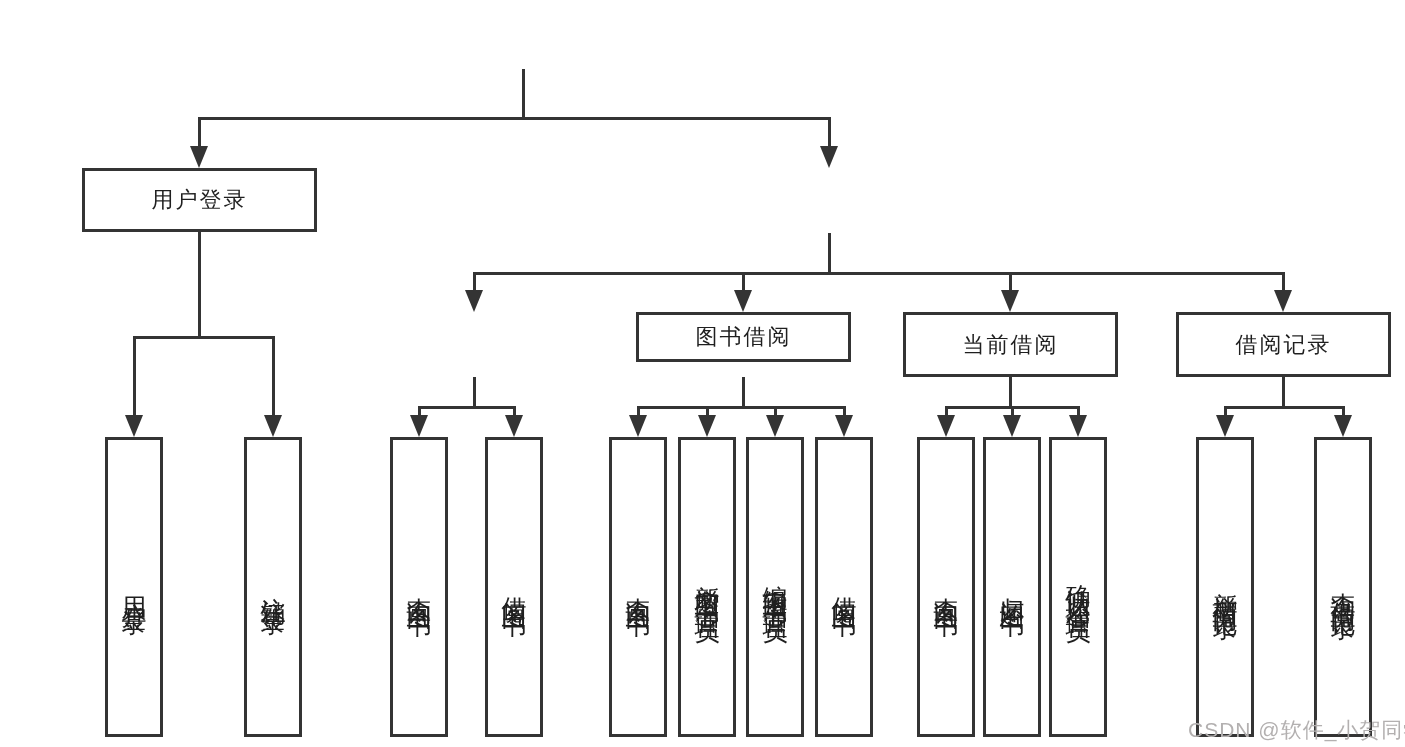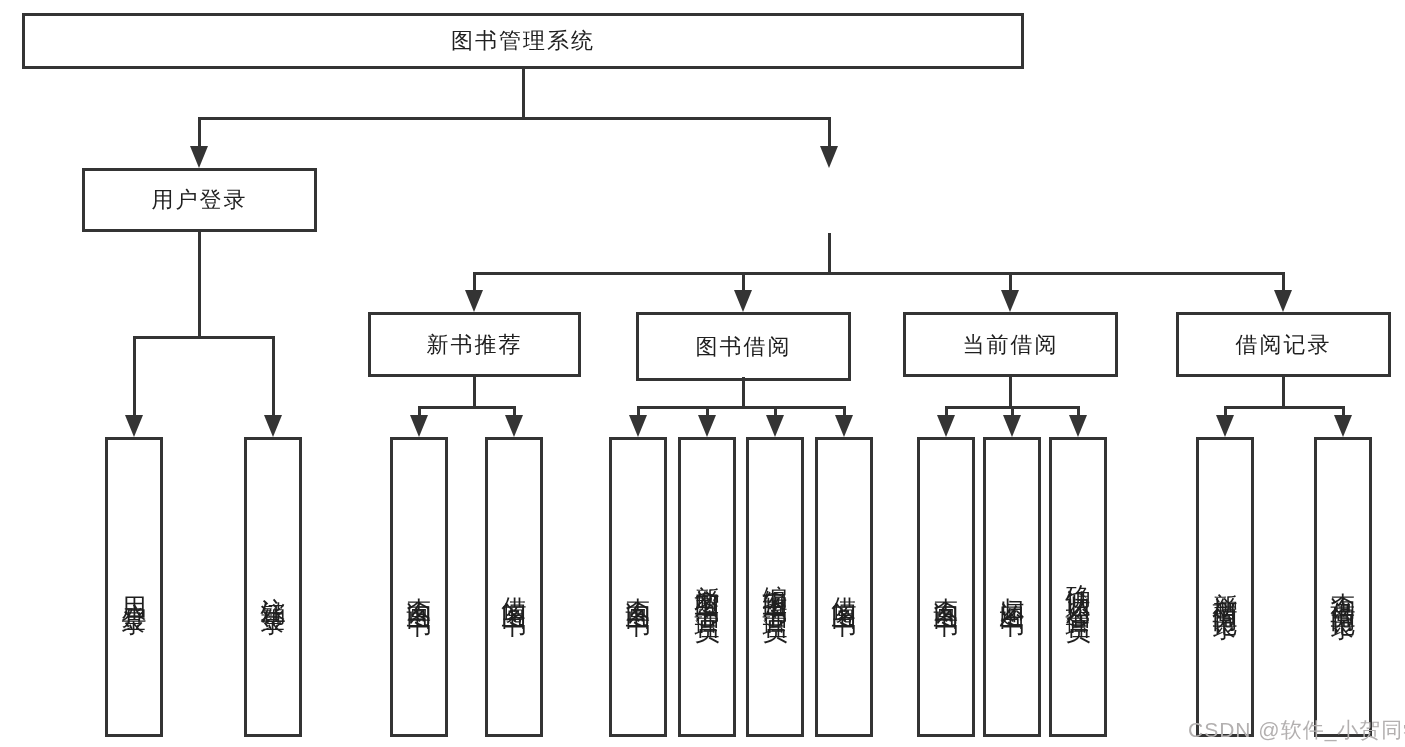--- a/index.html
+++ b/index.html
@@ -47,23 +47,20 @@
     letter-spacing: 1px;
     white-space: nowrap;
     z-index: 5;
   }
 </style>
 </head>
 <body>
 
 <div class="canvas">
 
-  <div class="box" style="left:22px; top:13px; width:1002px; height:56px;">
-    <span class="h-label">图书管理系统</span>
-  </div>
 
   <div class="line" style="left:521.5px; top:69px; width:3px; height:49px;"></div>
   <div class="line" style="left:197.5px; top:116.5px; width:633px; height:3px;"></div>
   <div class="line" style="left:197.5px; top:118px; width:3px; height:32px;"></div>
   <div class="arrowhead" style="left:190px; top:146px;"></div>
   <div class="line" style="left:827.5px; top:118px; width:3px; height:32px;"></div>
   <div class="arrowhead" style="left:820px; top:146px;"></div>
 
   <div class="box" style="left:82px; top:168px; width:235px; height:64px;">
     <span class="h-label">用户登录</span>
@@ -80,24 +77,21 @@
   <div class="line" style="left:472.5px; top:271.5px; width:812px; height:3px;"></div>
   <div class="line" style="left:472.5px; top:273px; width:3px; height:20px;"></div>
   <div class="arrowhead" style="left:465px; top:290px;"></div>
   <div class="line" style="left:741.5px; top:273px; width:3px; height:20px;"></div>
   <div class="arrowhead" style="left:734px; top:290px;"></div>
   <div class="line" style="left:1008.5px; top:273px; width:3px; height:20px;"></div>
   <div class="arrowhead" style="left:1001px; top:290px;"></div>
   <div class="line" style="left:1281.5px; top:273px; width:3px; height:20px;"></div>
   <div class="arrowhead" style="left:1274px; top:290px;"></div>
 
-  <div class="box" style="left:368px; top:312px; width:213px; height:65px;">
-    <span class="h-label">新书推荐</span>
-  </div>
-  <div class="box" style="left:636px; top:312px; width:215px; height:69px;">
+  <div class="box" style="left:636px; top:312px; width:215px; height:50px;">
     <span class="h-label">图书借阅</span>
   </div>
   <div class="box" style="left:1176px; top:312px; width:215px; height:65px;">
     <span class="h-label">借阅记录</span>
   </div>
   <div class="box" style="left:903px; top:312px; width:215px; height:65px;">
     <span class="h-label">当前借阅</span>
   </div>
 
   <div class="line" style="left:472.5px; top:377px; width:3px; height:30px;"></div>

